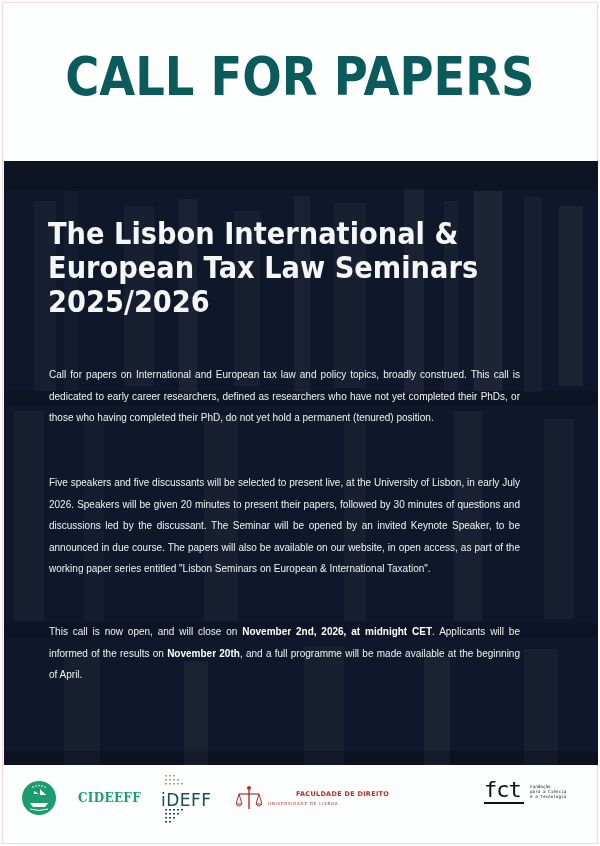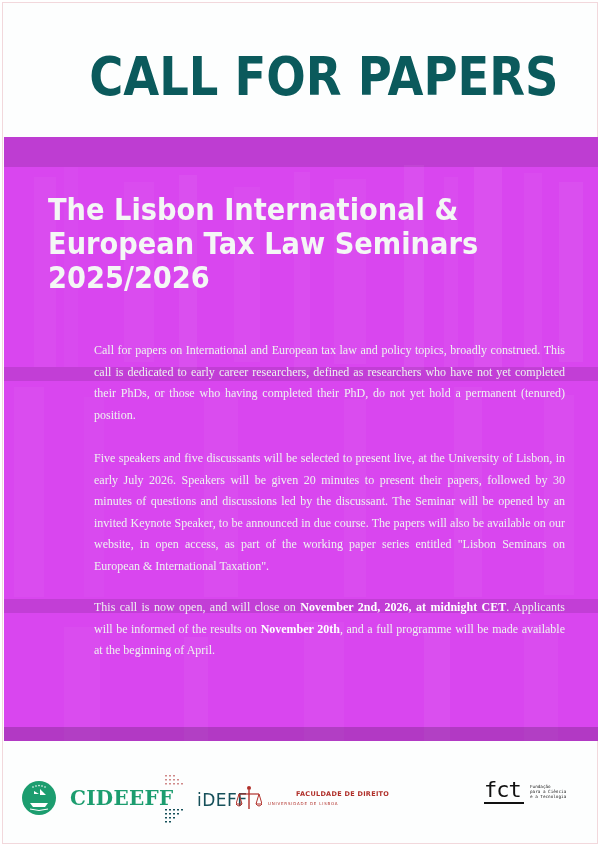--- a/index.html
+++ b/index.html
@@ -4,55 +4,55 @@
 <style>
   * { box-sizing: border-box; margin: 0; padding: 0; }
   html, body { width: 600px; height: 846px; background: #ffffff; overflow: hidden; }
   body { position: relative; font-family: "Liberation Sans", "DejaVu Sans", sans-serif; }
   .frame {
     position: absolute; left: 2px; top: 2px; width: 596px; height: 842px;
     border: 1px solid #f2d8dc; background: #fdfefe;
   }
   .header {
     position: absolute; left: 0; top: 0; width: 100%; height: 143px;
-    display: flex; align-items: center; justify-content: flex-end;
+    display: flex; align-items: center; justify-content: center;
   }
   .header h1 {
     font-family: "DejaVu Sans", sans-serif;
     font-weight: bold; font-size: 54px; letter-spacing: 0px;
     color: #0b5a5c; transform: scaleX(0.86); transform-origin: center;
     margin-top: 4px;
   }
   .panel {
-    position: absolute; left: 1px; top: 134px; width: 594px; height: 604px;
-    background: #d946ef; overflow: hidden;
+    position: absolute; left: 1px; top: 158px; width: 594px; height: 604px;
+    background: #0f172a; overflow: hidden;
   }
   .panel .shelf { position: absolute; left: 0; width: 100%; }
   .books { position: absolute; inset: 0; }
   .book { position: absolute; background: rgba(255,255,255,0.035); }
   .seminar-title {
     position: absolute; left: 44px; top: 55px; width: 520px;
     font-family: "DejaVu Sans", sans-serif; font-weight: bold;
     color: #f4f7f5; font-size: 31px; line-height: 34px;
     transform: scaleX(0.88); transform-origin: left top;
     white-space: nowrap;
   }
   .para {
     position: absolute; left: 45px; width: 471px;
-    color: #eef3f0; font-family: Liberation Serif, serif;
-    font-size: 12px; line-height: 21.5px; text-align: justify; margin-left: 45px;
+    color: #eef3f0; font-family: Liberation Sans, sans-serif;
+    font-size: 10px; line-height: 21.5px; text-align: justify;
   }
   .para b { font-weight: bold; color: #ffffff; }
   .para a { color: #ffffff; text-decoration: underline; }
   .logos {
     position: absolute; left: 0; top: 748px; width: 100%; height: 90px;
   }
   .logo { position: absolute; display: flex; align-items: center; }
-  .cideeff-text { font-family: "DejaVu Serif", serif; font-weight: bold; color: #1c9d6f; font-size: 20px; margin-left: 14px; letter-spacing: 0.3px; }
-  .ideff-text { font-family: "DejaVu Sans", sans-serif; color: #16505a; font-size: 17px; letter-spacing: 0.5px; margin-left: 36px; }
+  .cideeff-text { font-family: "DejaVu Serif", serif; font-weight: bold; color: #1c9d6f; font-size: 12px; margin-left: 22px; letter-spacing: 0.3px; }
+  .ideff-text { font-family: "DejaVu Sans", sans-serif; color: #16505a; font-size: 17px; letter-spacing: 0.5px; }
   .fd-main { font-family: "DejaVu Sans", sans-serif; font-weight: bold; color: #b0302a; font-size: 6.5px; letter-spacing: 0.3px; margin-left: 28px; }
   .fd-sub { font-family: "DejaVu Sans", sans-serif; color: #b0302a; font-size: 4px; letter-spacing: 0.8px; margin-top: 3px; }
   .leeds-text { font-family: "DejaVu Sans", sans-serif; font-weight: bold; color: #111; font-size: 9px; letter-spacing: 0.1px; }
   .fct-text { font-family: "DejaVu Sans Mono", monospace; color: #111; font-size: 22px; letter-spacing: -1px; line-height: 22px; }
   .fct-sub { font-family: "DejaVu Sans Mono", monospace; color: #222; font-size: 4.3px; line-height: 5px; margin-left: 6px; }
 </style>
 </head>
 <body>
 
 <div class="frame">

